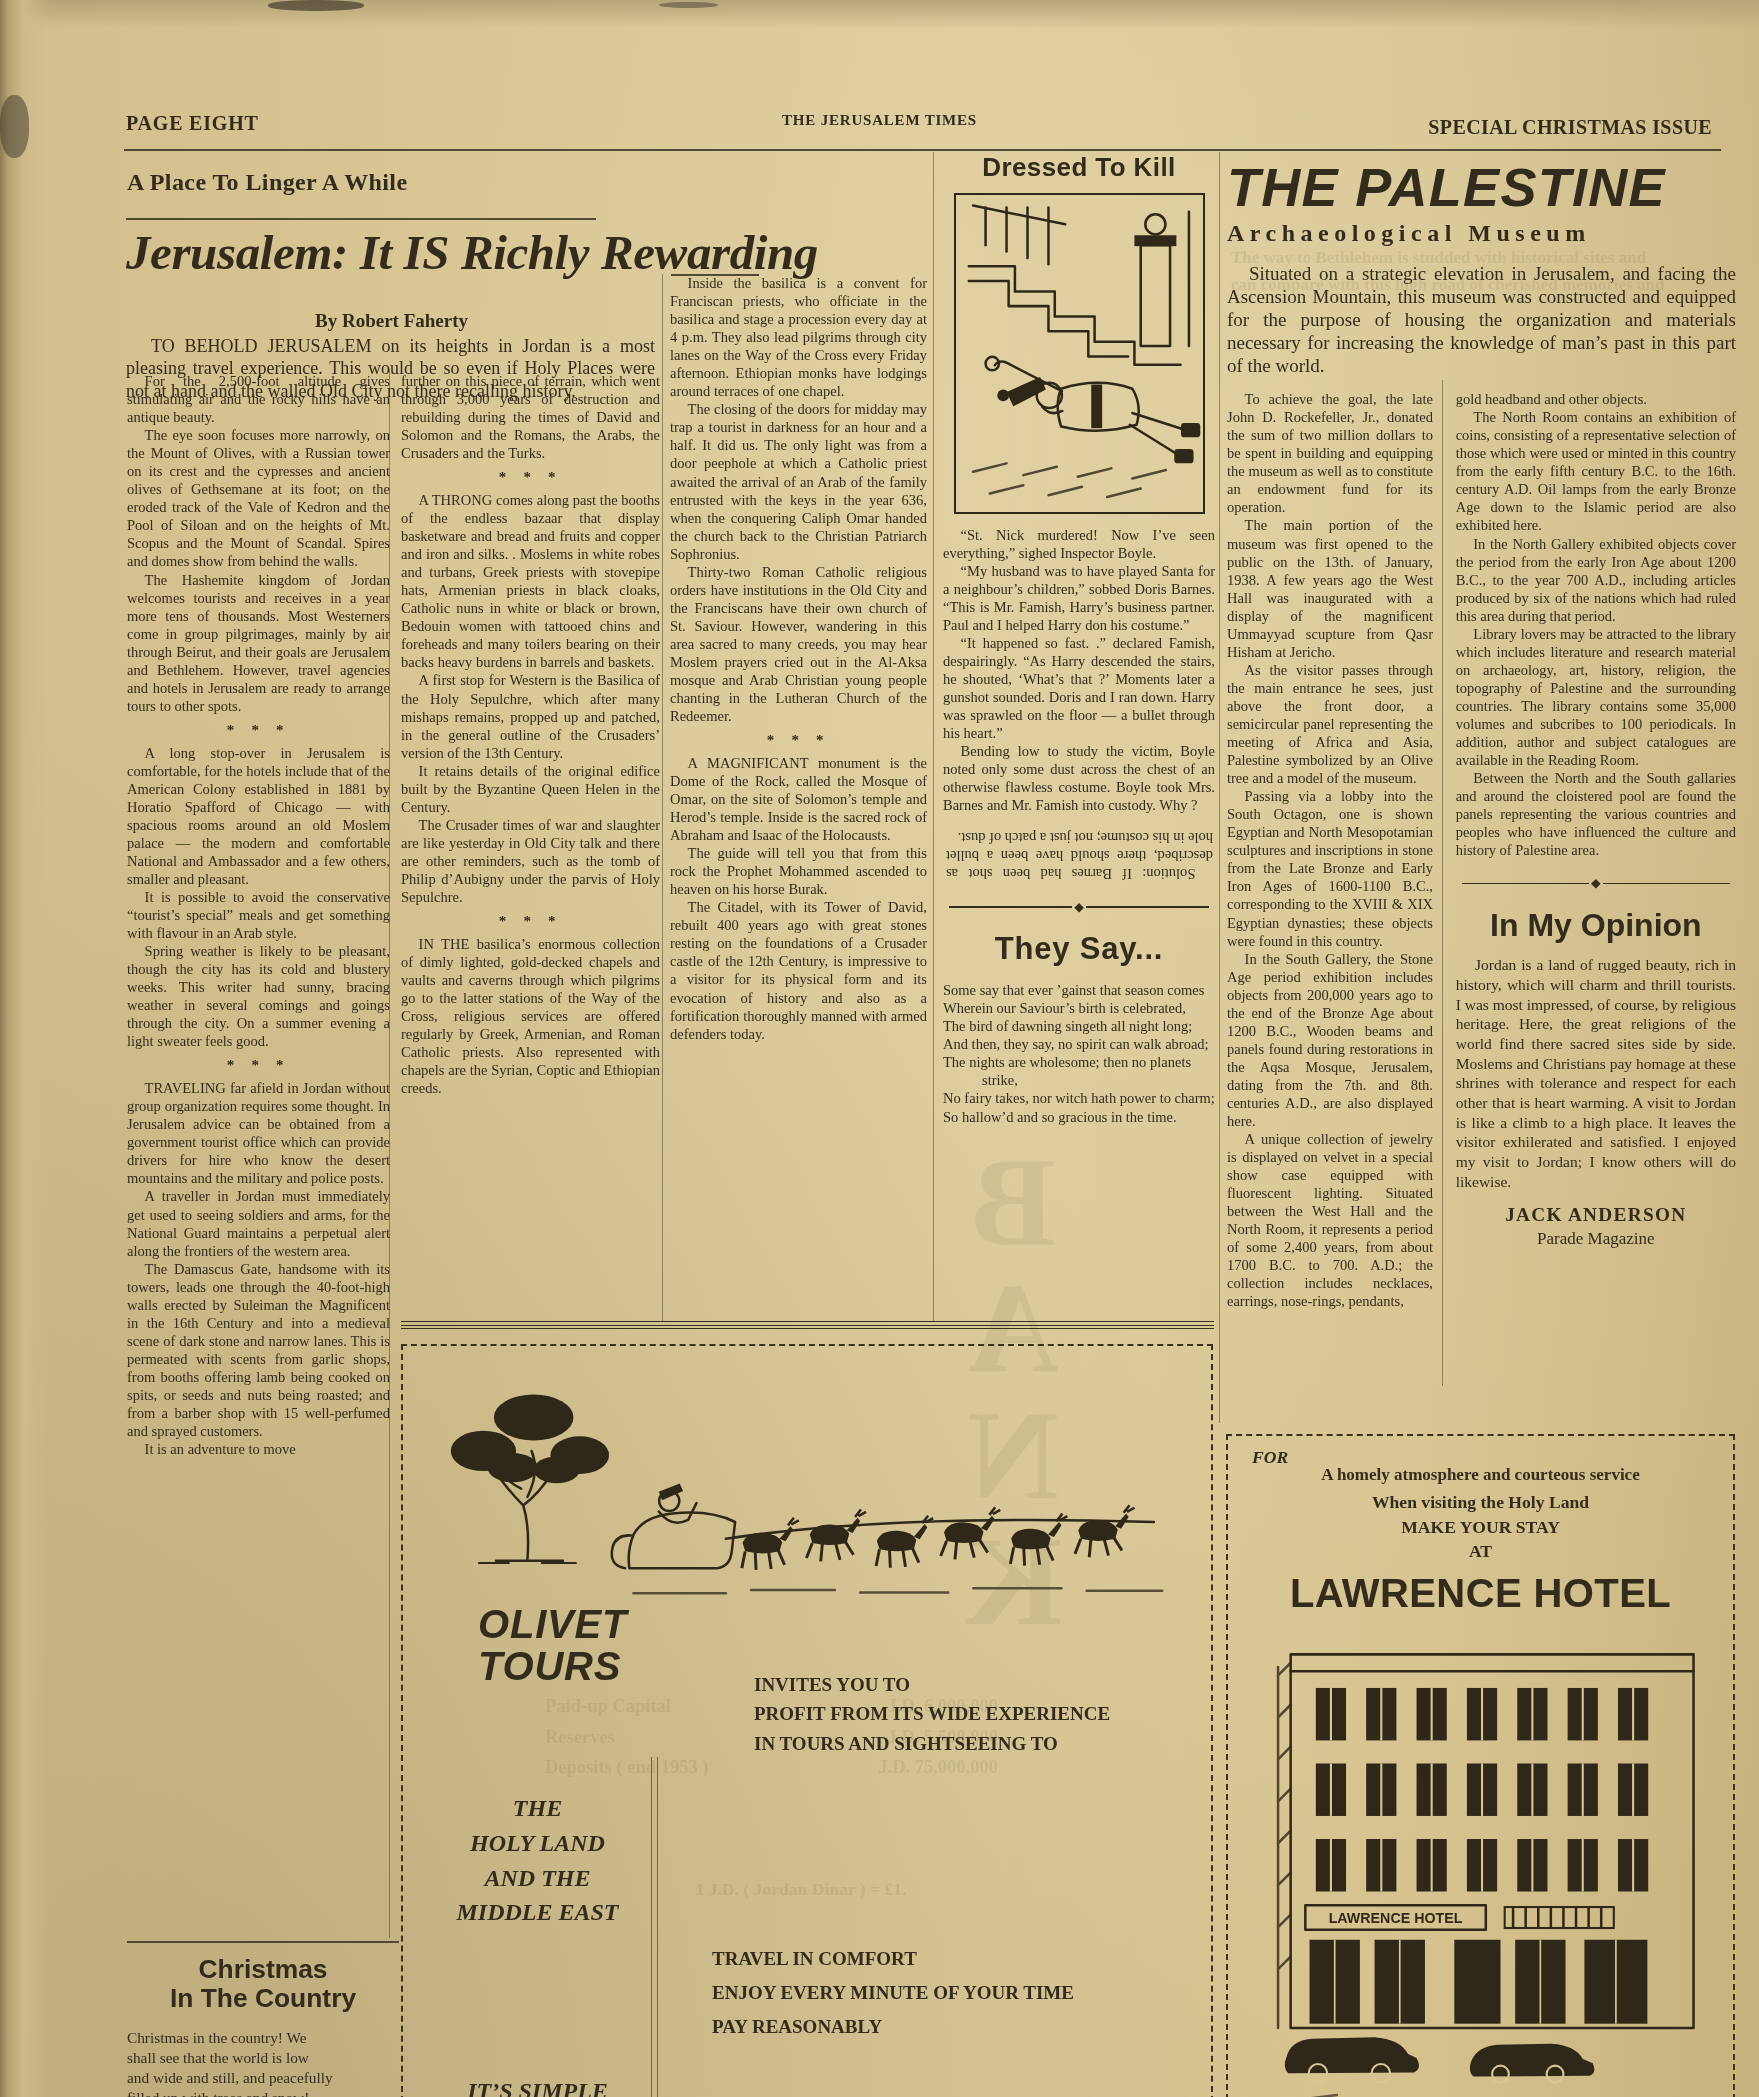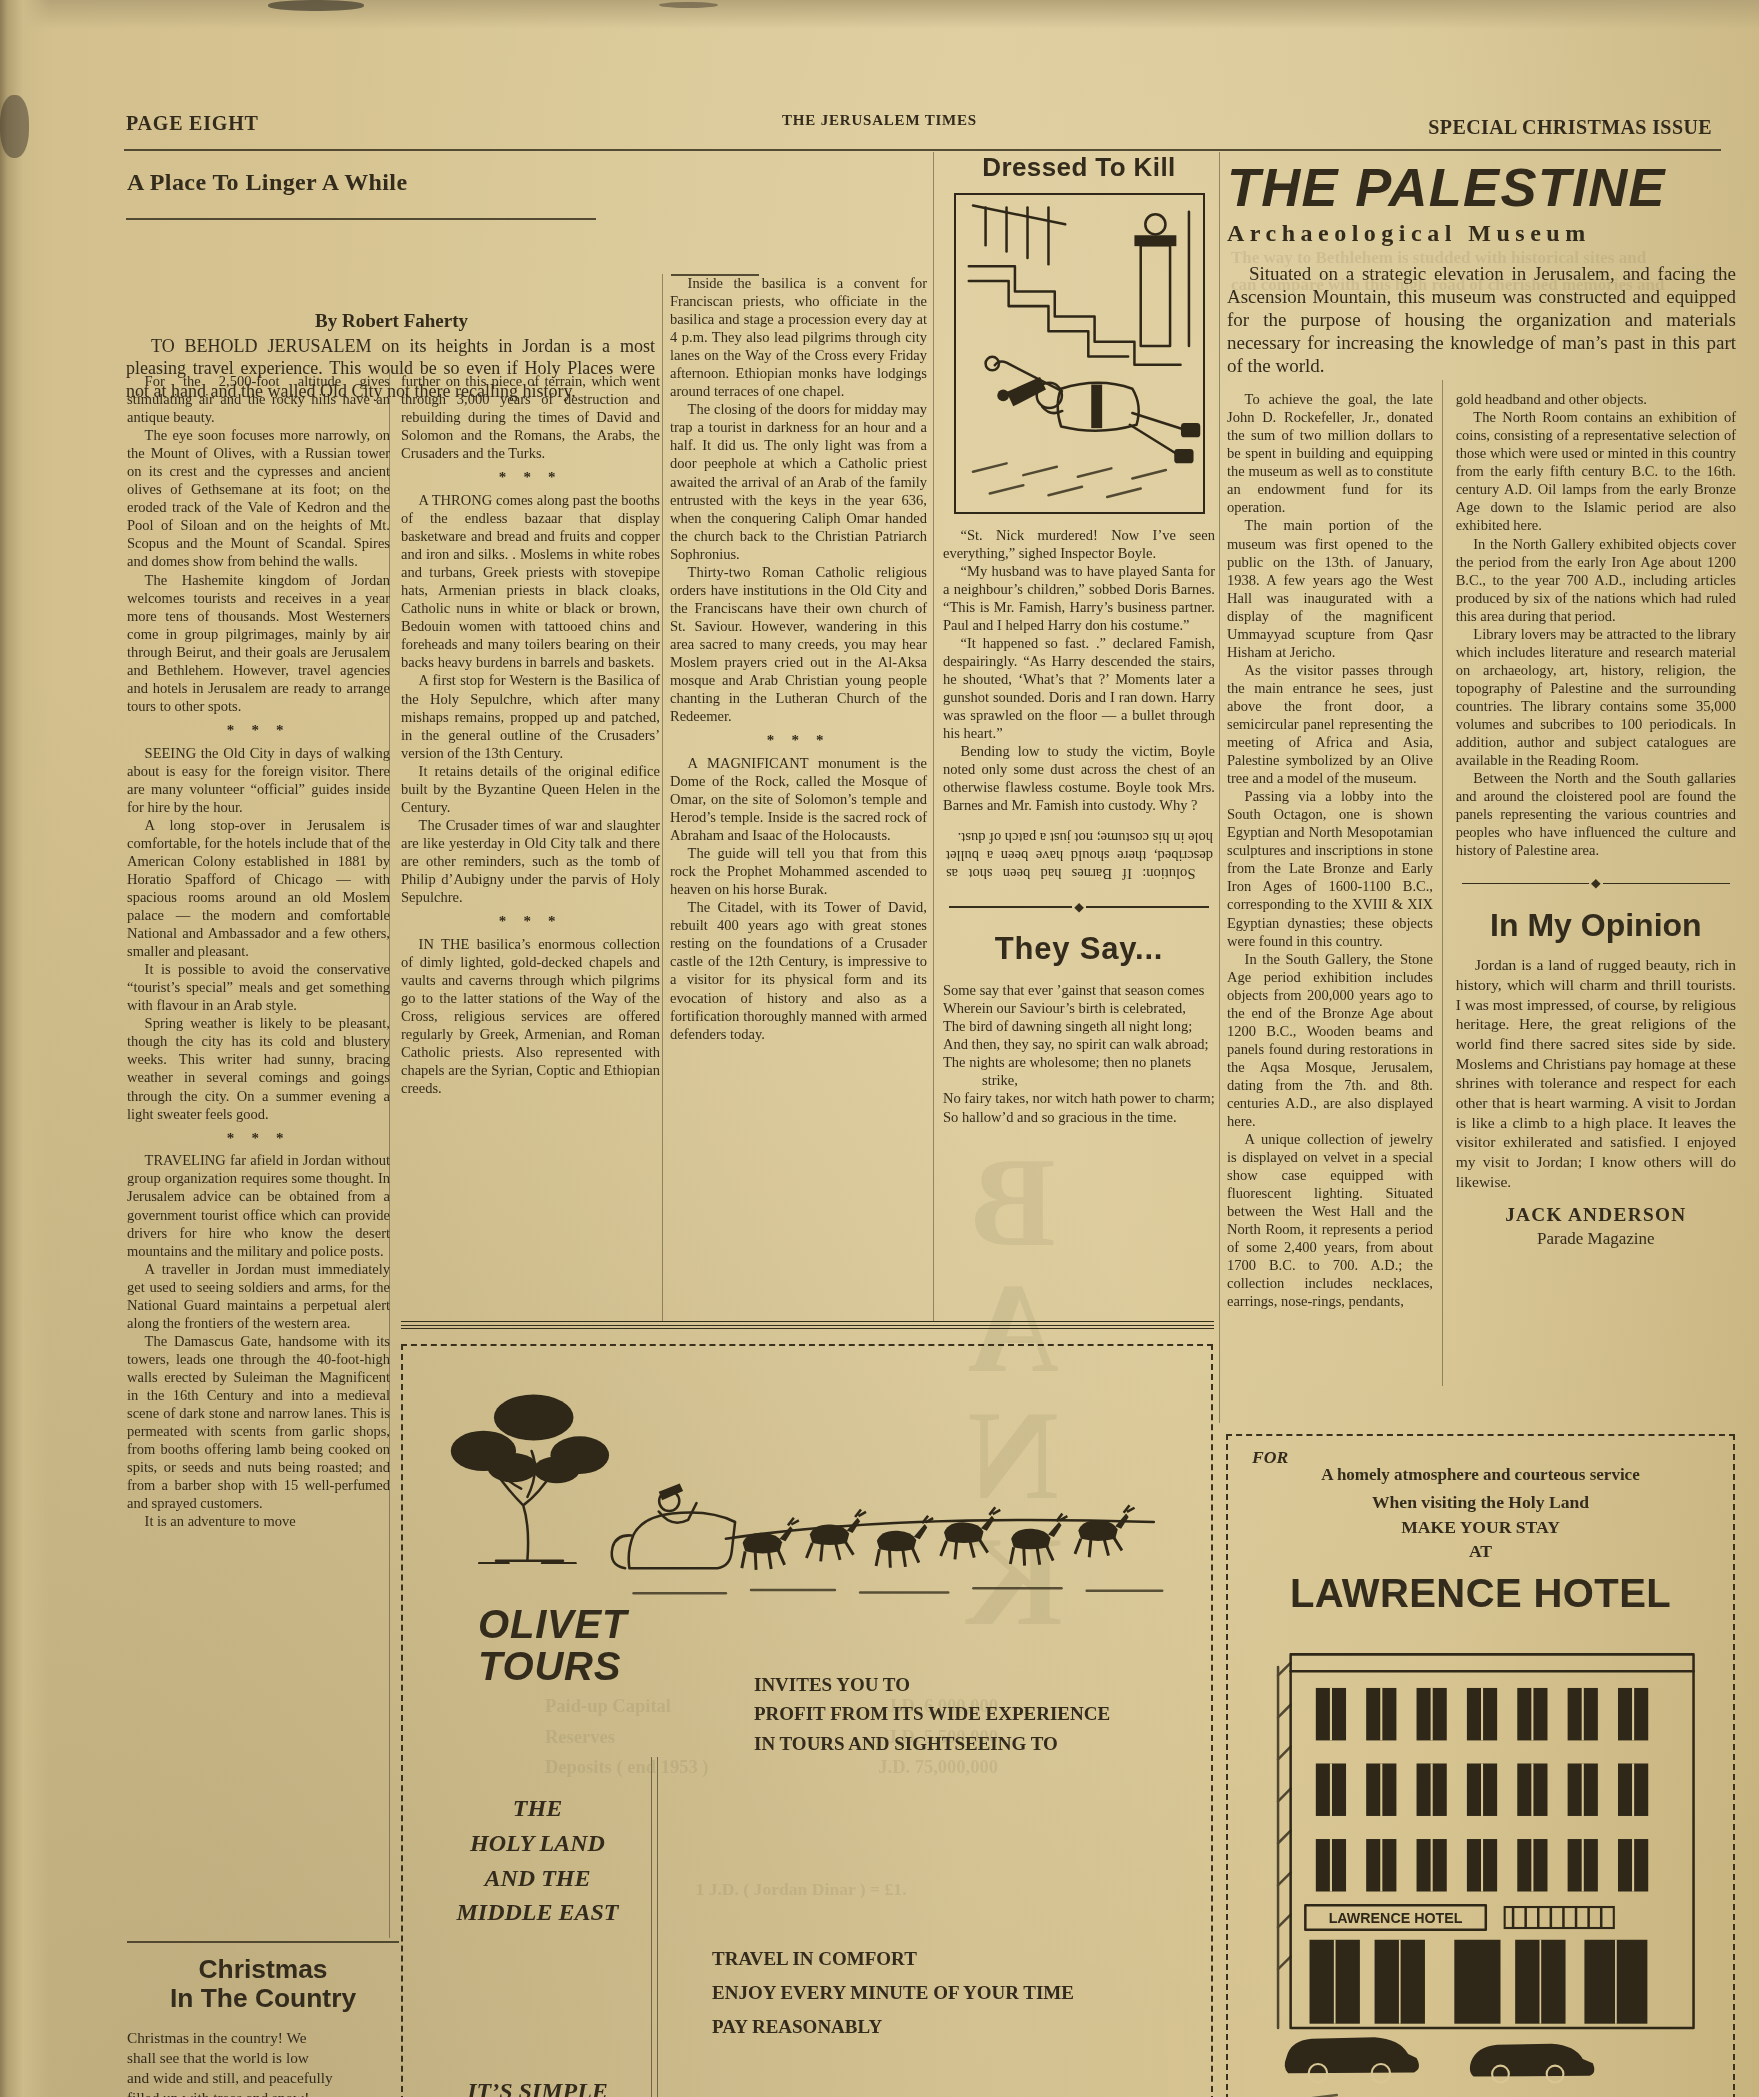--- a/index.html
+++ b/index.html
@@ -85,36 +85,36 @@
   <div class="smudge" style="left:659px;top:1.7px;width:59px;height:6.7px;opacity:.45;"></div>
   <div class="smudge" style="left:0px;top:95px;width:29px;height:63px;opacity:.5;"></div>
 
   <div class="abs sans" style="left:126px;top:112px;font-size:20px;font-weight:bold;font-family:'Liberation Serif',serif;letter-spacing:0.8px;">PAGE EIGHT</div>
   <div class="abs" style="left:0;right:0;top:112px;text-align:center;font-size:15px;font-weight:bold;letter-spacing:0.8px;">THE JERUSALEM TIMES</div>
   <div class="abs" style="right:47px;top:116px;font-size:20px;font-weight:bold;letter-spacing:0.4px;">SPECIAL CHRISTMAS ISSUE</div>
   <div class="rule" style="left:124px;top:149px;width:1597px;height:1.7px;"></div>
 
   <div class="abs sans kicker" style="left:127px;top:169px;">A Place To Linger A While</div>
   <div class="rule" style="left:126px;top:218px;width:470px;height:2.1px;"></div>
+  <div class="abs headline" style="left:126px;top:224px;width:797px;">Jerusalem: It IS Richly Rewarding</div>
   <div class="abs byline" style="left:126px;top:310px;width:531px;">By Robert Faherty</div>
   <div class="abs lede" style="left:126px;top:335px;width:529px;">TO BEHOLD JERUSALEM on its heights in Jordan is a most pleasing travel experience.  This would be so even if Holy Places were not at hand and the walled Old City not there recalling history.</div>
 
   <div class="vrule" style="left:389px;top:369px;height:1569px;"></div>
   <div class="vrule" style="left:662px;top:274px;height:1048px;"></div>
   <div class="vrule" style="left:933px;top:152px;height:1170px;"></div>
   <div class="vrule" style="left:1219px;top:152px;height:1271px;"></div>
   <div class="vrule" style="left:1442px;top:380px;height:1006px;"></div>
   <div class="rule" style="left:671px;top:274px;width:88px;height:1.7px;"></div>
 
   <div class="abs body-col" style="left:127px;top:372px;width:263px;">
     <p>For the 2,500-foot altitude gives stimulating air and the rocky hills have an antique beauty.</p>
     <p>The eye soon focuses more narrowly, on the Mount of Olives, with a Russian tower on its crest and the cypresses and ancient olives of Gethsemane at its foot; on the eroded track of the Vale of Kedron and the Pool of Siloan and on the heights of Mt. Scopus and the Mount of Scandal. Spires and domes show from behind the walls.</p>
     <p>The Hashemite kingdom of Jordan welcomes tourists and receives in a year more tens of thousands. Most Westerners come in group pilgrimages, mainly by air through Beirut, and their goals are Jerusalem and Bethlehem. However, travel agencies and hotels in Jerusalem are ready to arrange tours to other spots.</p>
     <p class="stars">* * *</p>
-    <p>SEEING the Old City in days of walking about is easy for the foreign visitor.  There are many volunteer “official” guides inside for hire by the hour.</p>
     <p>A long stop-over in Jerusalem is comfortable, for the hotels include that of the American Colony established in 1881 by Horatio Spafford of Chicago — with spacious rooms around an old Moslem palace — the modern and comfortable National and Ambassador and a few others, smaller and pleasant.</p>
     <p>It is possible to avoid the conservative “tourist’s special” meals and get something with flavour in an Arab style.</p>
     <p>Spring weather is likely to be pleasant, though the city has its cold and blustery weeks.  This writer had sunny, bracing weather in several comings and goings through the city.  On a summer evening a light sweater feels good.</p>
     <p class="stars">* * *</p>
     <p>TRAVELING far afield in Jordan without group organization requires some thought.  In Jerusalem advice can be obtained from a government tourist office which can provide drivers for hire who know the desert mountains and the military and police posts.</p>
     <p>A traveller in Jordan must immediately get used to seeing soldiers and arms, for the National Guard maintains a perpetual alert along the frontiers of the western area.</p>
     <p>The Damascus Gate, handsome with its towers, leads one through the 40-foot-high walls erected by Suleiman the Magnificent in the 16th Century and into a medieval scene of dark stone and narrow lanes. This is permeated with scents from garlic shops, from booths offering lamb being cooked on spits, or seeds and nuts being roasted; and from a barber shop with 15 well-perfumed and sprayed customers.</p>
     <p>It is an adventure to move</p>
   </div>
 

